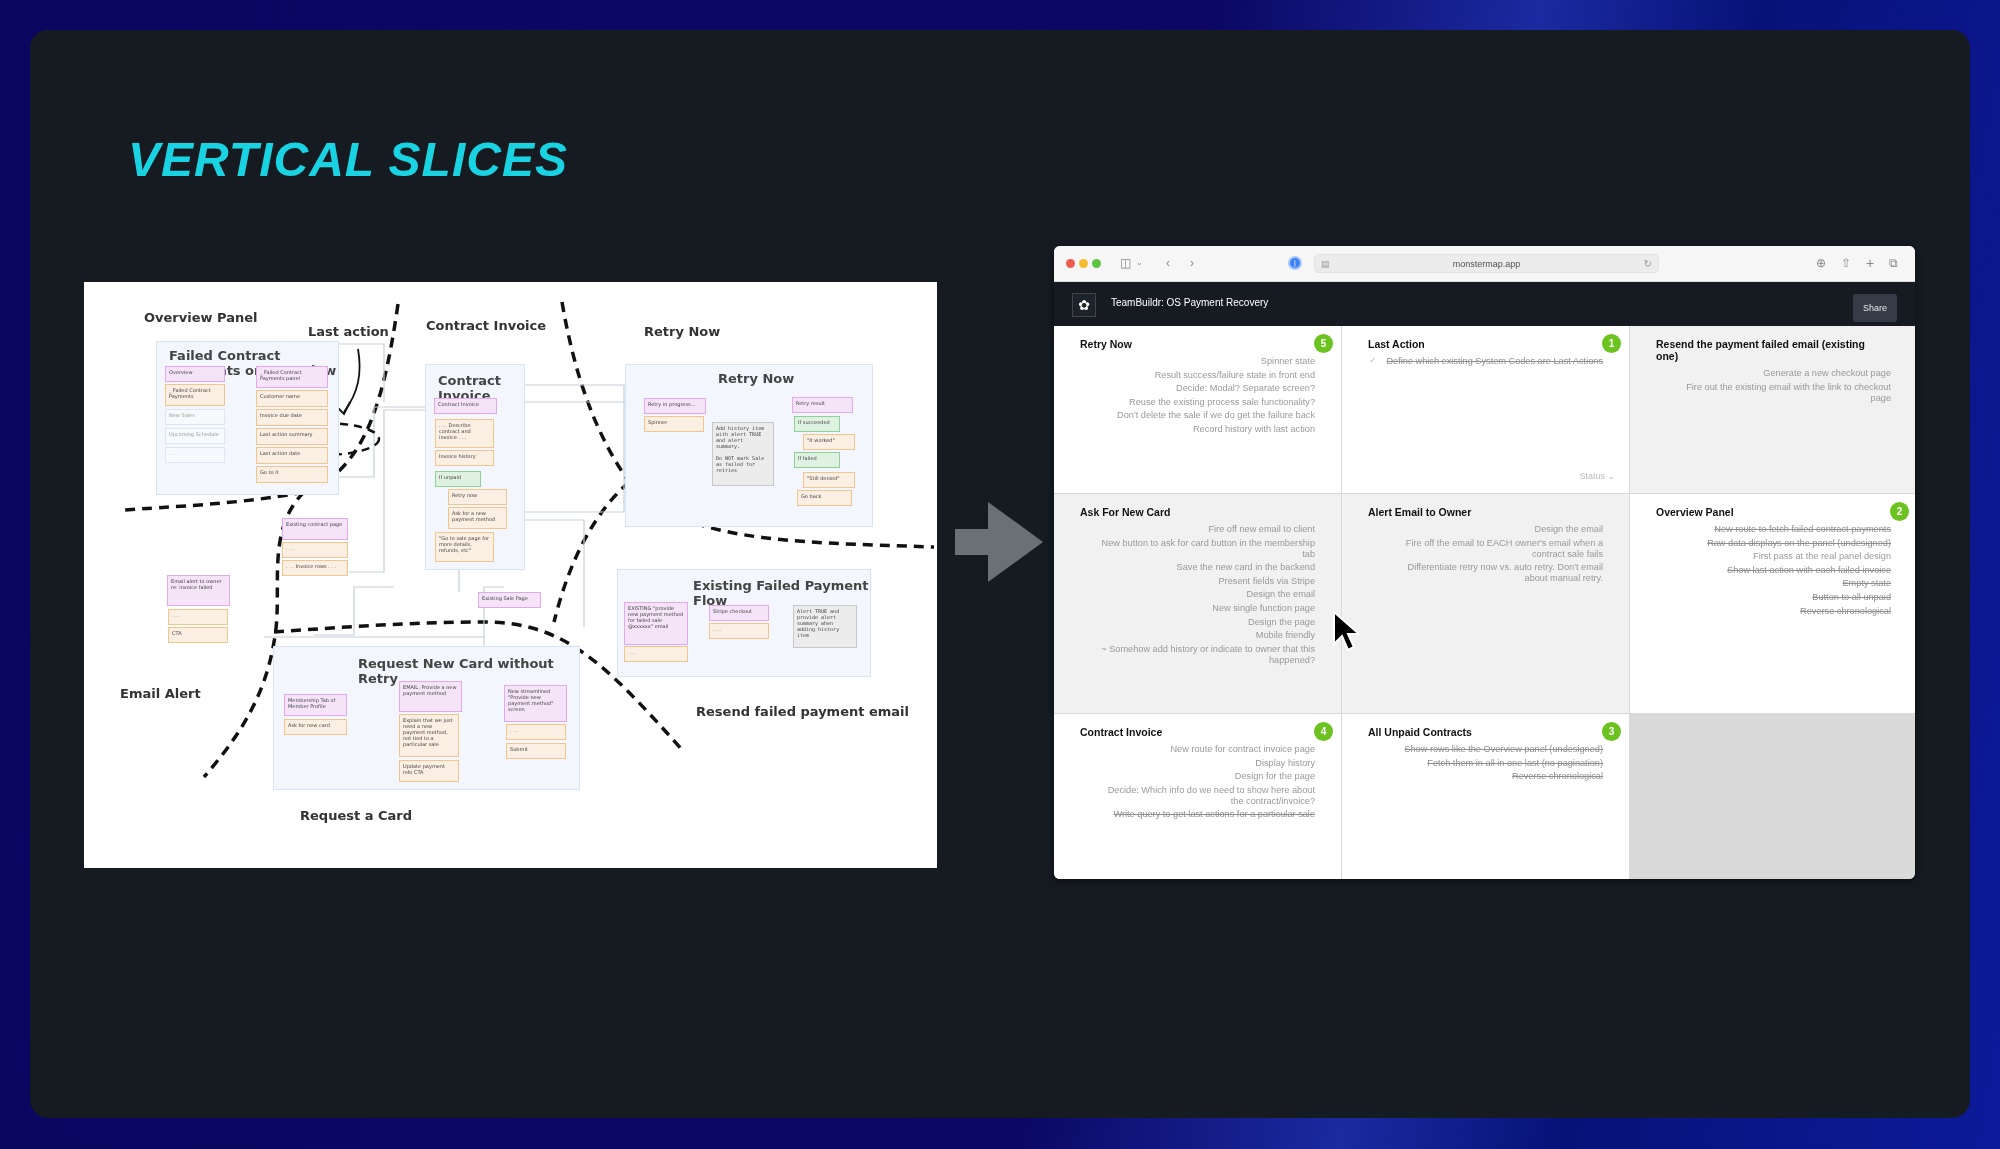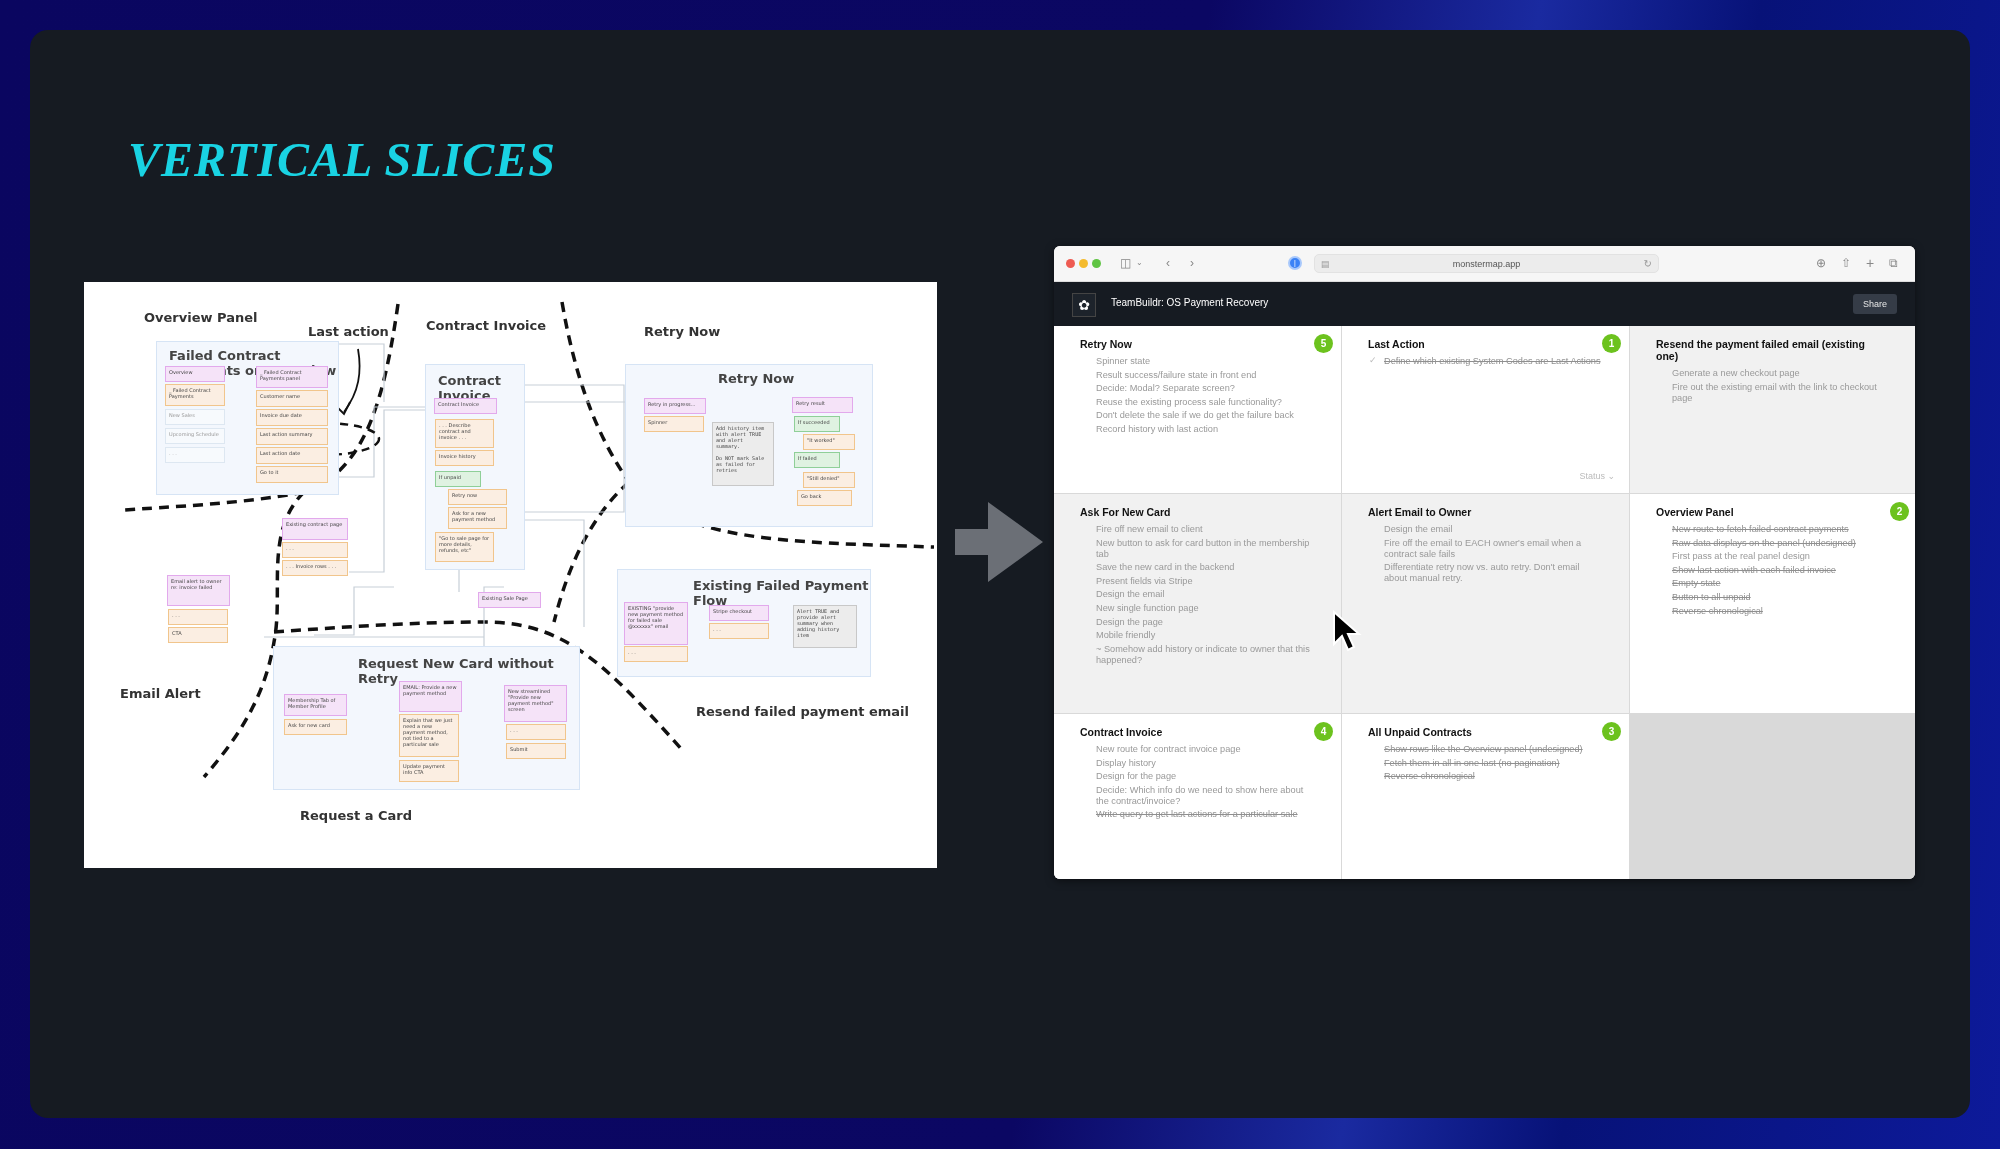--- a/index.html
+++ b/index.html
@@ -8,21 +8,21 @@
     font-family: "Liberation Sans", sans-serif;
     background: linear-gradient(100deg, #0a0660 0%, #0b0763 55%, #1a2aa0 70%, #071278 80%, #0d1a9a 100%);
     position: relative;
   }
   .slide {
     position: absolute; left: 30px; top: 30px; width: 1940px; height: 1088px;
     background: #161b22; border-radius: 18px;
   }
   .slide-title {
     position: absolute; left: 98px; top: 102px;
-    font-family: Liberation Serif, serif; font-weight: bold; font-style: italic;
+    font-family: Liberation Sans, sans-serif; font-weight: bold; font-style: italic;
     font-size: 48px; color: #19d3e3; letter-spacing: 1px;
   }
   
   .board {
     position: absolute; left: 84px; top: 282px; width: 853px; height: 586px;
     background: #ffffff; overflow: hidden;
   }
   .board svg { position: absolute; left: 0; top: 0; }
   .hand { font-family: "DejaVu Sans", sans-serif; font-weight: bold; color: #333; position: absolute; font-size: 13px; }
   .frame { position: absolute; background: #f3f7fd; border: 1px solid #d6e4f5; }
@@ -65,38 +65,38 @@
     background: #3b82f6; border: 2px solid #a8c8fb; color: #fff; font-size: 7px; text-align: center; line-height: 10px; }
   .appbar {
     height: 44px; background: #161b22; position: relative;
   }
   .app-logo {
     position: absolute; left: 18px; top: 11px; width: 24px; height: 24px;
     border: 1px solid #444; background: #1d232b; color: #fff; font-size: 14px; text-align: center; line-height: 22px;
   }
   .app-title { position: absolute; left: 57px; top: 15px; color: #fff; font-size: 10px; font-weight: normal; }
   .share-btn {
-    position: absolute; right: 18px; top: 12px; height: 20px; padding: 0 10px;
+    position: absolute; right: 18px; top: 12px; height: 28px; padding: 0 10px;
     background: #353c47; color: #e6e6e6; font-size: 9px; border-radius: 3px; border: none; line-height: 20px;
     font-family: "Liberation Sans", sans-serif;
   }
   .grid {
     display: grid; grid-template-columns: 287px 287px 287px; grid-template-rows: 167px 219px 166px;
     background: #d9d9d9; gap: 1px;
   }
   .card { position: relative; padding: 12px 26px 0 26px; }
   .card.white { background: #ffffff; }
   .card.gray { background: #f1f1f1; }
   .card-title { font-size: 10.5px; font-weight: bold; color: #111; line-height: 12px; margin-right: 26px; }
   .badge {
     position: absolute; right: 8px; top: 8px; width: 19px; height: 19px; border-radius: 50%;
     background: #6cc21e; color: #fff; font-size: 10px; font-weight: bold; text-align: center; line-height: 19px;
   }
   .tasks { margin-top: 6px; padding-left: 16px; }
-  .task { font-size: 9.2px; color: #999; line-height: 11px; margin-bottom: 2.6px; list-style: none; position: relative; }
+  .task { font-size: 9.2px; color: #999; line-height: 11px; margin-bottom: 2.6px; list-style: none; position: relative; text-align: right; }
   .task.done { text-decoration: line-through; color: #8f8f8f; }
   .task .check { position: absolute; left: -15px; top: -1px; font-size: 9px; color: #bbb; }
   .status { position: absolute; right: 14px; bottom: 12px; font-size: 9px; color: #bbb; }
 
   .cursor { position: absolute; left: 1332px; top: 610px; }
 </style>
 </head>
 <body>
 
 <div class="slide">

